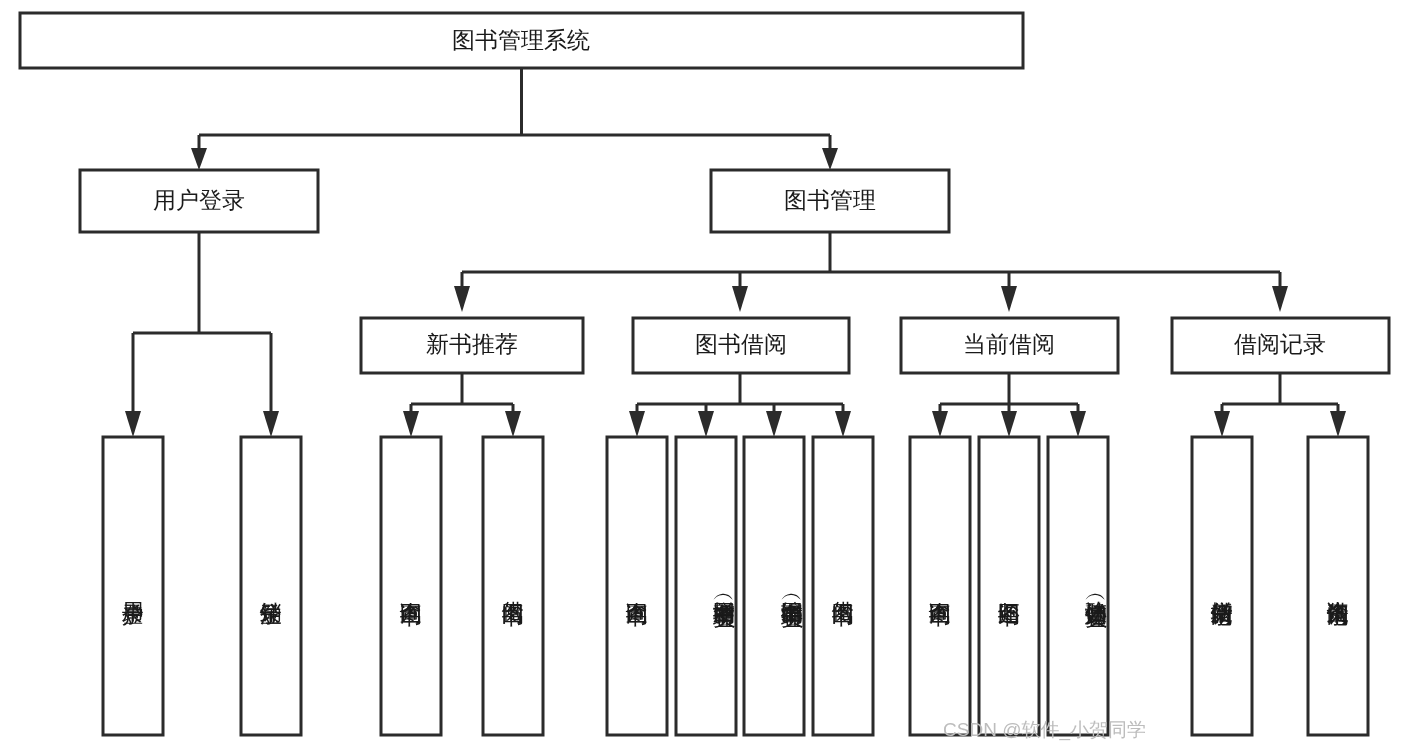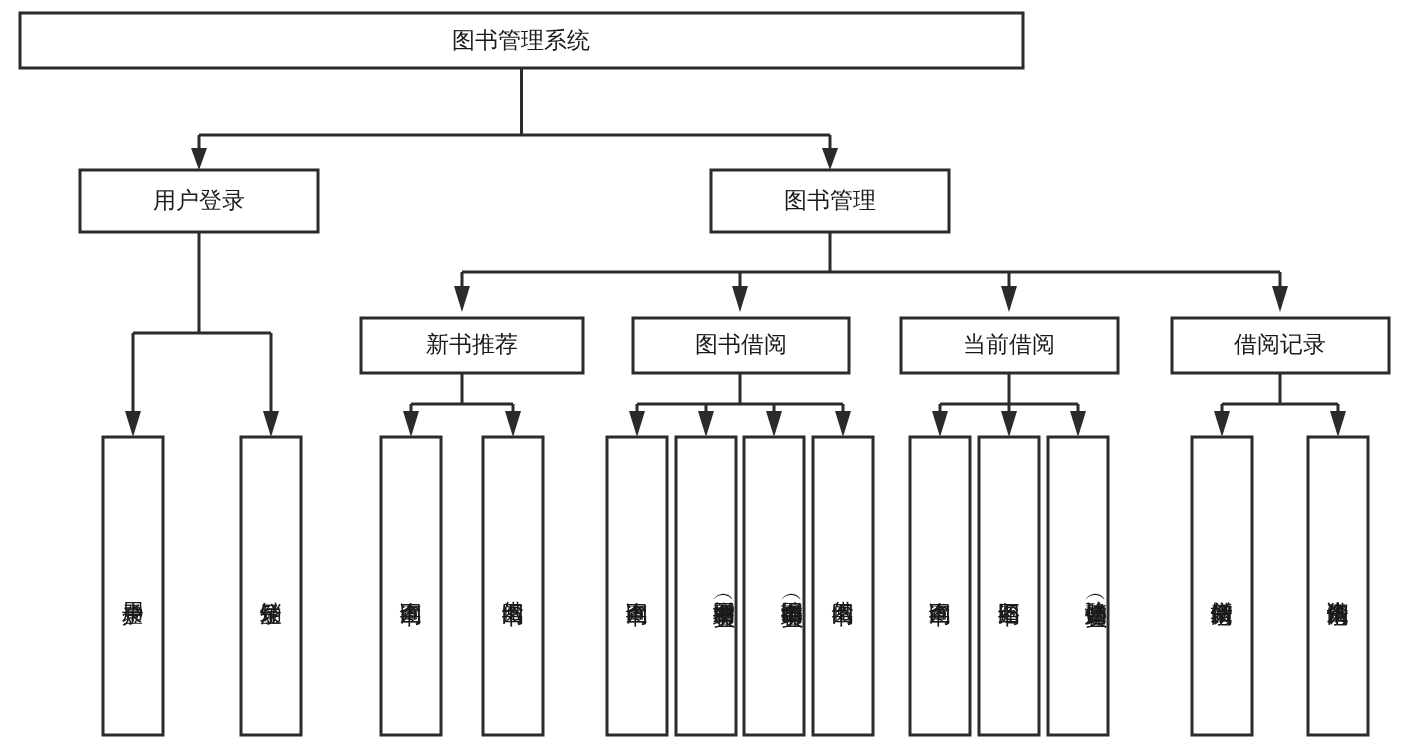--- a/index.html
+++ b/index.html
@@ -219,14 +219,15 @@
   <div class="vlabel" style="left:744px; top:442px; width:60px; height:290px;">编辑图书（管理员）</div>
   <div class="vlabel centered" style="left:813px; top:437px; width:60px; height:298px;">借阅图书</div>
 
   <div class="vlabel centered" style="left:910px; top:437px; width:60px; height:298px;">查询图书</div>
   <div class="vlabel centered" style="left:979px; top:437px; width:60px; height:298px;">归还图书</div>
   <div class="vlabel" style="left:1048px; top:442px; width:60px; height:290px;">确认归还（管理员）</div>
 
   <div class="vlabel centered" style="left:1192px; top:437px; width:60px; height:298px;">新增借阅记录</div>
   <div class="vlabel centered" style="left:1308px; top:437px; width:60px; height:298px;">查询借阅记录</div>
 
+  <div class="watermark">CSDN @软件_小贺同学</div>
 
 </div>
 
 </body></html>

